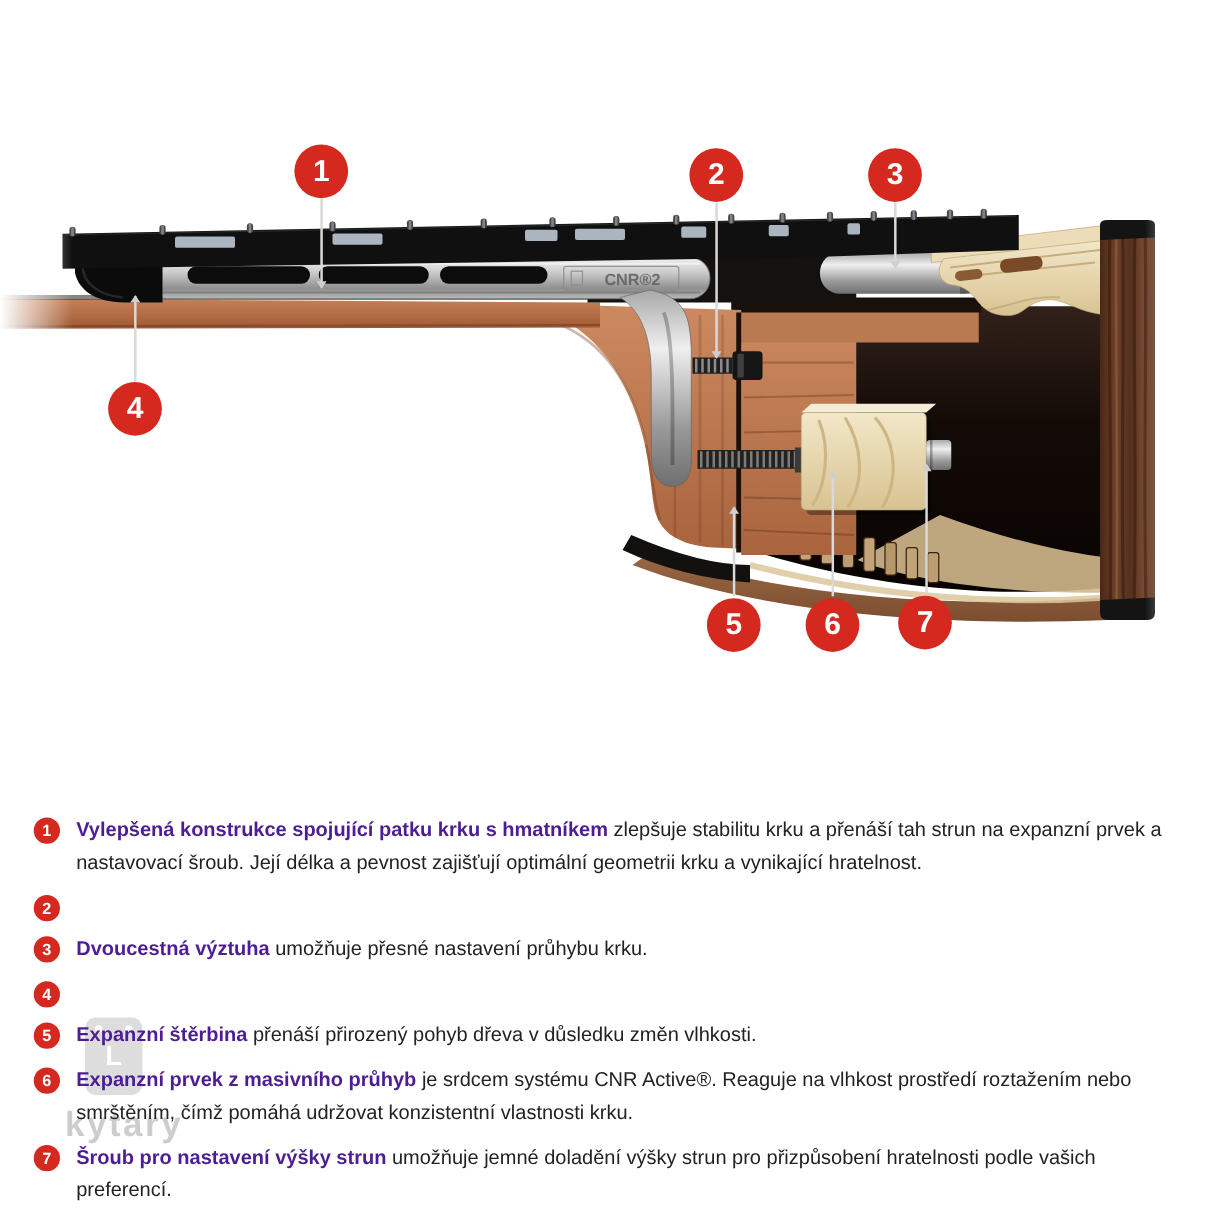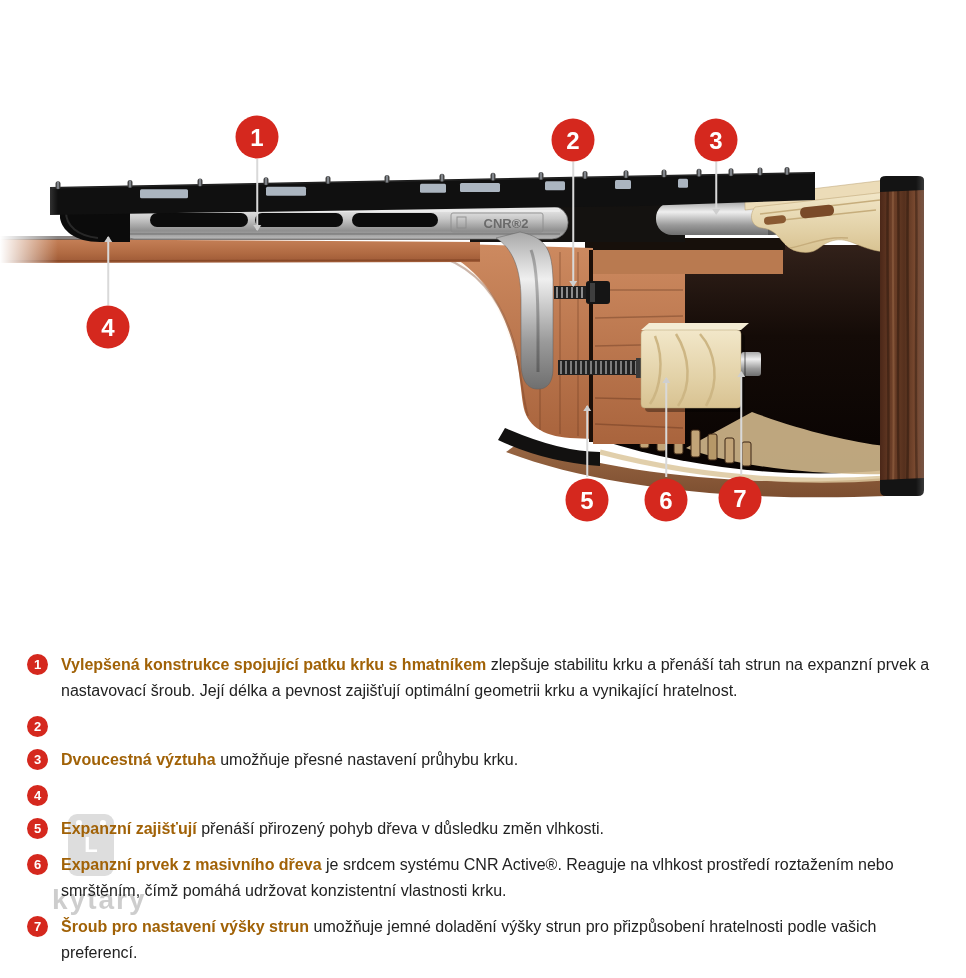--- a/index.html
+++ b/index.html
@@ -28,21 +28,21 @@
            justify-content:space-between;}
   .wm-logo .wm-dots i{width:6px;height:6px;border-radius:50%;background:#ffffff;display:block;}
   .wm-text{margin-top:8px;font-size:28px;color:#9d9d9d;letter-spacing:2px;font-weight:bold;}
   
   .legend{position:absolute;left:27px;top:652px;width:905px;z-index:1;}
   .legend-item{display:flex;gap:13px;margin-bottom:10px;}
   .badge{flex-shrink:0;width:21px;height:21px;margin-top:2px;border-radius:50%;
          background:#d5281e;color:#ffffff;font-size:13px;font-weight:bold;
          text-align:center;line-height:21px;}
   .legend-item p{margin:0;font-size:16px;line-height:26px;color:#222222;}
-  .legend-item strong{font-weight:bold;color:#a16207;}
+  .legend-item strong{font-weight:bold;color:#4c1d95;}
 </style>
 </head>
 <body>
 
 <div class="stage">
 
   <div class="diagram">
     <svg width="966" height="610" viewBox="0 0 966 610">
       <defs>
         <linearGradient id="aluH" x1="0" y1="0" x2="0" y2="1">
@@ -312,24 +312,24 @@
     </div>
     <div class="legend-item">
       <span class="badge">3</span>
       <p><strong>Dvoucestná výztuha</strong><span> umožňuje přesné nastavení průhybu krku.</span></p>
     </div>
     <div class="legend-item">
       <span class="badge">4</span>
     </div>
     <div class="legend-item">
       <span class="badge">5</span>
-      <p><strong>Expanzní zajišťují</strong><span> přenáší přirozený pohyb dřeva v důsledku změn vlhkosti.</span></p>
+      <p><strong>Expanzní štěrbina</strong><span> přenáší přirozený pohyb dřeva v důsledku změn vlhkosti.</span></p>
     </div>
     <div class="legend-item">
       <span class="badge">6</span>
-      <p><strong>Expanzní prvek z masivního dřeva</strong><span> je srdcem systému CNR Active®. Reaguje na vlhkost prostředí roztažením nebo smrštěním, čímž pomáhá udržovat konzistentní vlastnosti krku.</span></p>
+      <p><strong>Expanzní prvek z masivního průhyb</strong><span> je srdcem systému CNR Active®. Reaguje na vlhkost prostředí roztažením nebo smrštěním, čímž pomáhá udržovat konzistentní vlastnosti krku.</span></p>
     </div>
     <div class="legend-item">
       <span class="badge">7</span>
       <p><strong>Šroub pro nastavení výšky strun</strong><span> umožňuje jemné doladění výšky strun pro přizpůsobení hratelnosti podle vašich preferencí.</span></p>
     </div>
   </div>
 </div>
 
 </body></html>

